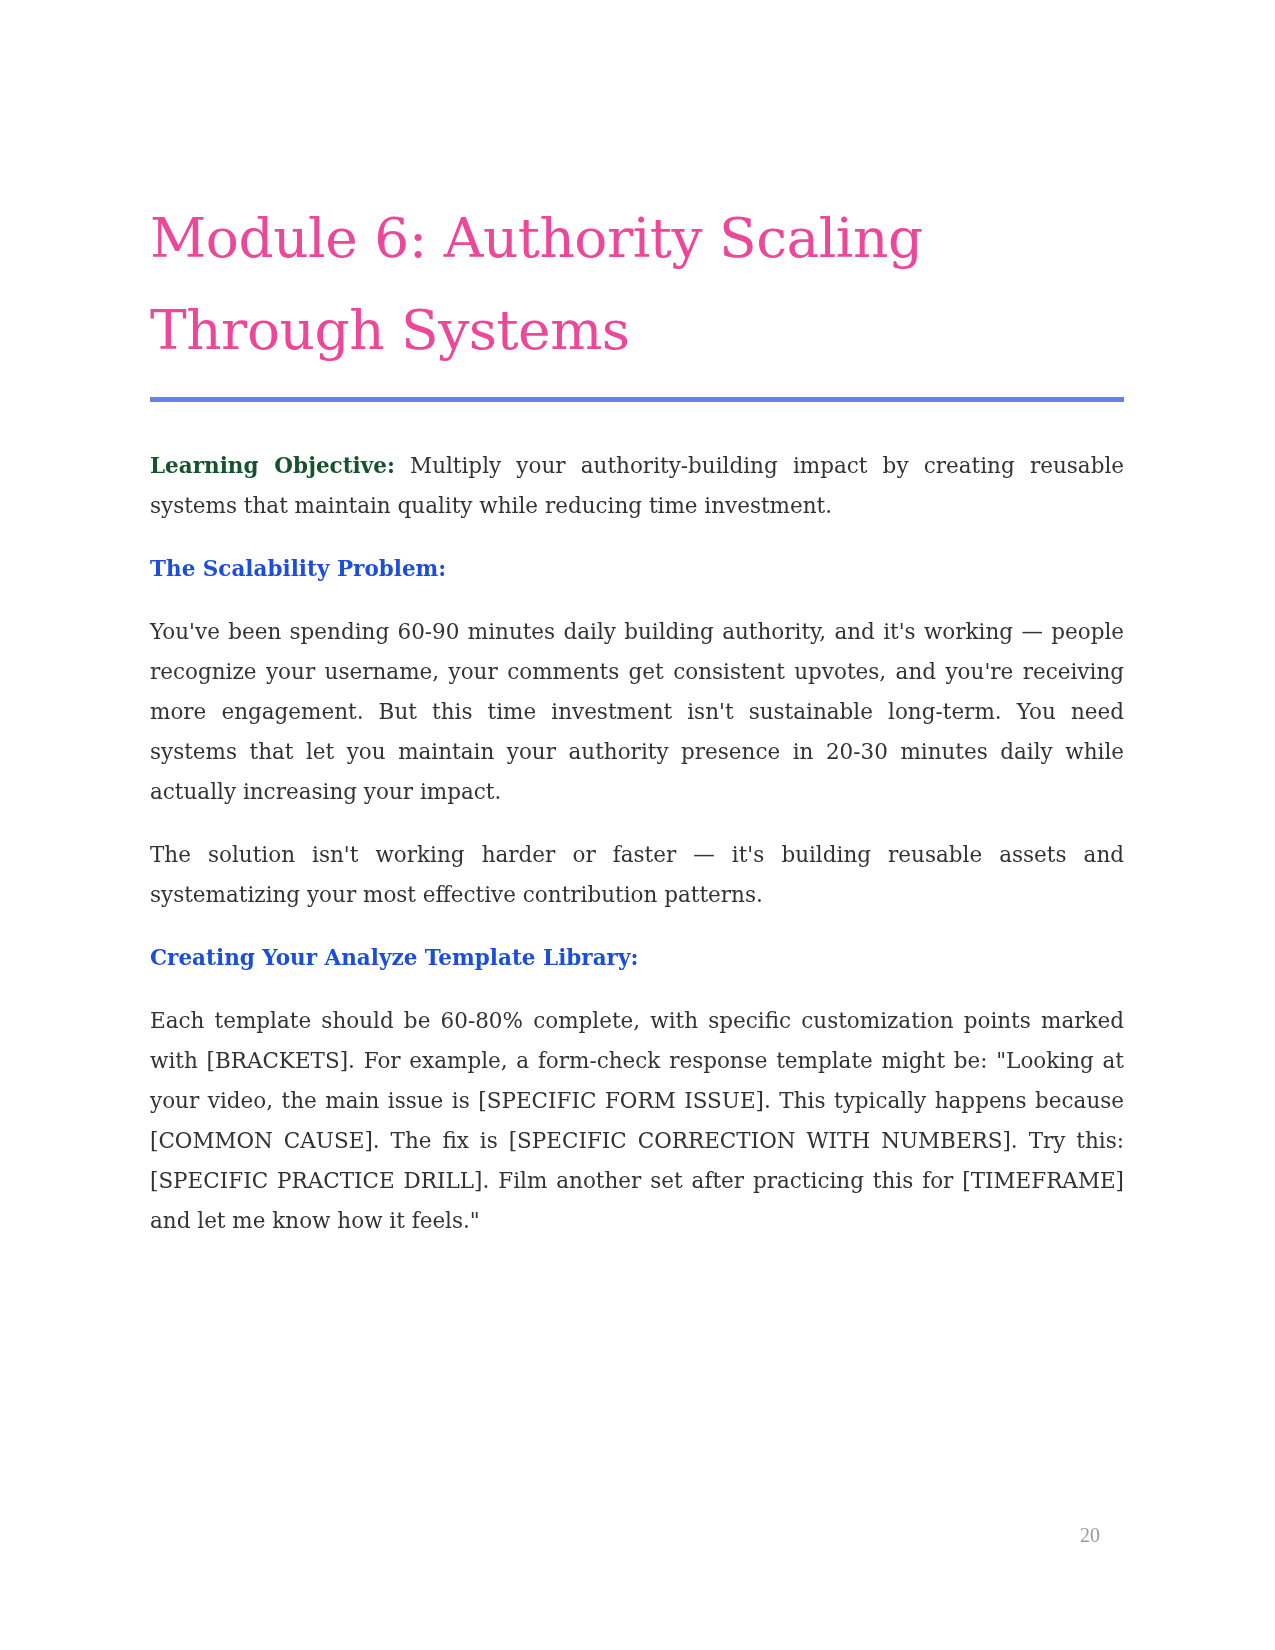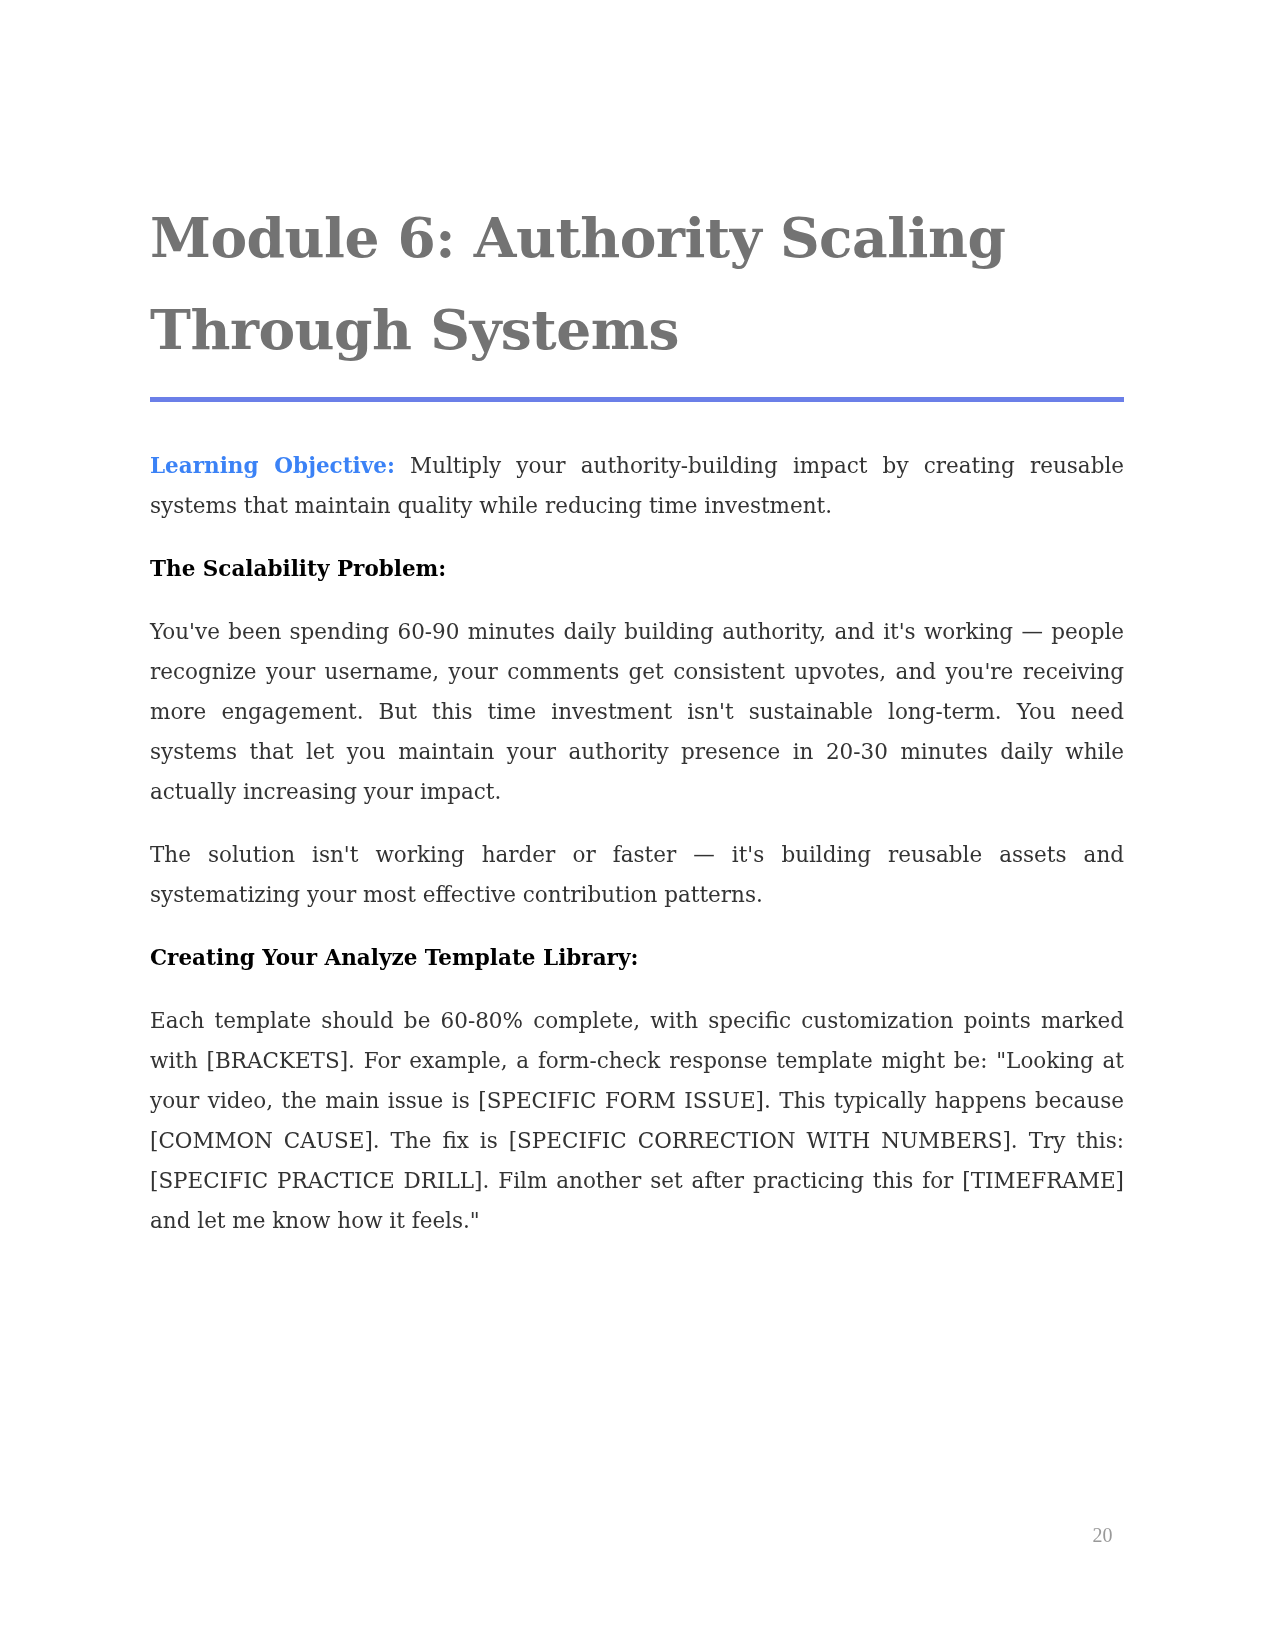--- a/index.html
+++ b/index.html
@@ -1,42 +1,42 @@
 <!DOCTYPE html>
 <html><head>
 <meta charset="utf-8">
 <style>
   html, body { margin: 0; padding: 0; background: #ffffff; }
   body { width: 1275px; height: 1650px; position: relative; overflow: hidden; }
   .page { position: absolute; left: 150px; top: 0; width: 974px; }
   .title {
     position: absolute; left: 0; top: 192px; width: 974px;
-    font-family: "DejaVu Serif", serif; font-weight: bold;
-    font-size: 55px; line-height: 92px; color: #737373; margin: 0;
+    font-family: "DejaVu Serif", serif; font-weight: normal;
+    font-size: 55px; line-height: 92px; color: #ec4899; margin: 0;
     letter-spacing: -0.5px;
   }
   .rule {
     position: absolute; left: 0; top: 397px; width: 974px; height: 5px;
     background: #6b7fe8;
   }
   .content { position: absolute; left: 0; top: 446px; width: 974px; }
   p, h3 {
     margin: 0; font-family: "DejaVu Serif", serif; color: #333333;
   }
   p.body {
     font-size: 21.5px; line-height: 40px; text-align: justify;
     margin-bottom: 23px;
   }
-  .label { font-weight: bold; color: #3b82f6; }
+  .label { font-weight: bold; color: #14532d; }
   h3.section {
-    font-size: 21.5px; line-height: 40px; font-weight: bold; color: #000000;
+    font-size: 21.5px; line-height: 40px; font-weight: bold; color: #1d4ed8;
     margin-bottom: 23px;
   }
   .pagenum {
-    position: absolute; left: 1080px; top: 1524px; width: 45px; text-align: center;
+    position: absolute; left: 1080px; top: 1524px; width: 45px; text-align: left;
     font-family: "Liberation Serif", serif; font-size: 20px; color: #999999;
   }
 </style>
 </head>
 <body>
 
 <div class="page">
   <h1 class="title">Module 6: Authority Scaling Through Systems</h1>
   <div class="rule" style="background: rgb(107, 127, 232);"></div>
 

